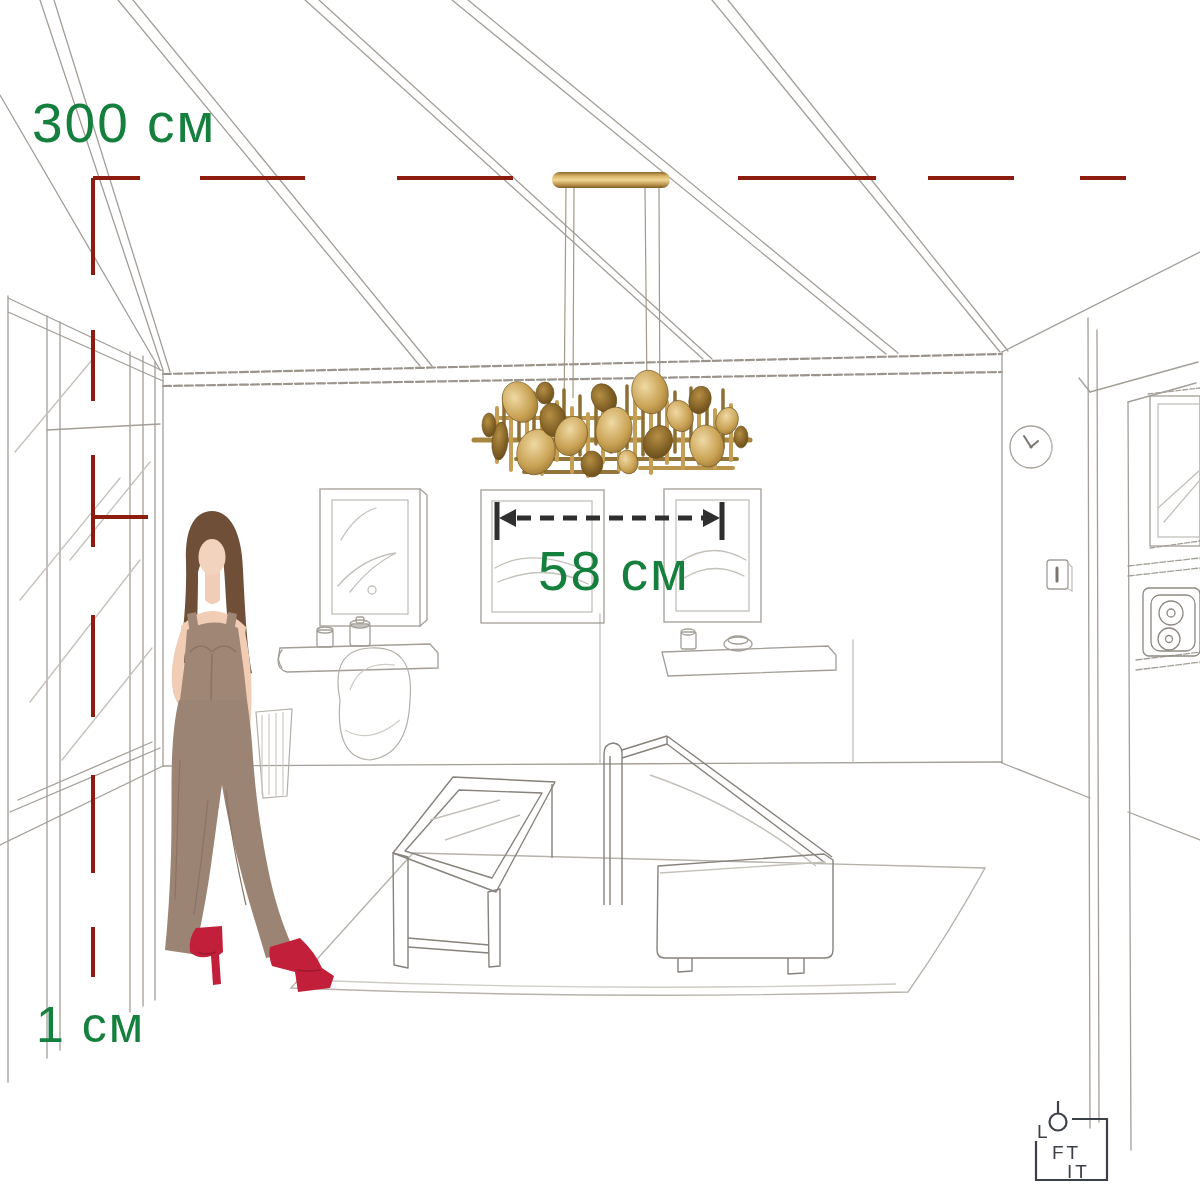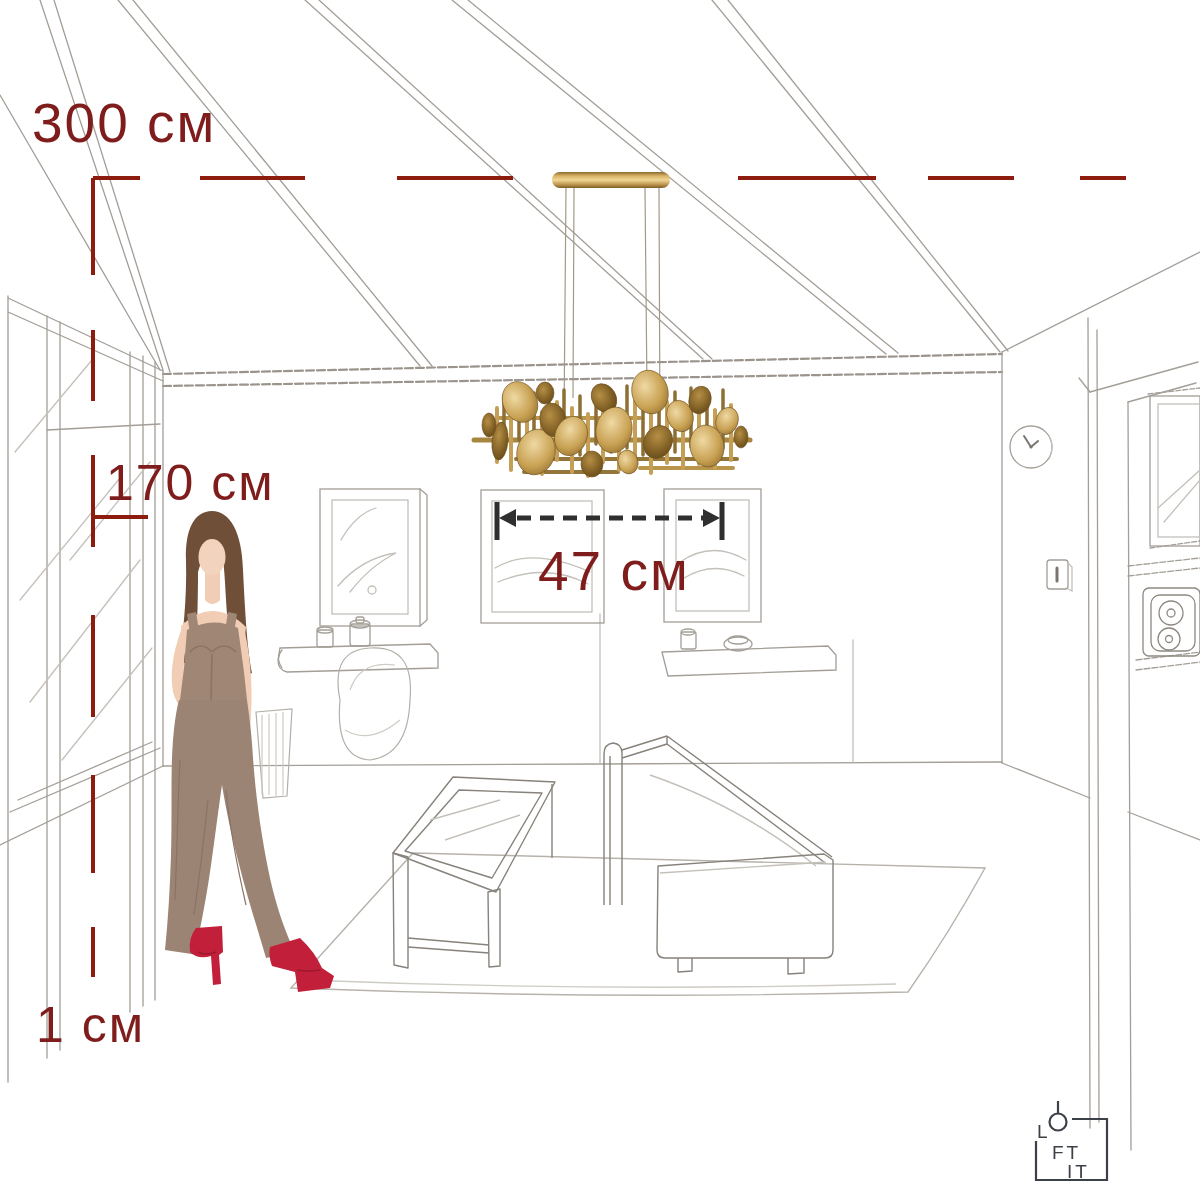--- a/index.html
+++ b/index.html
@@ -3,21 +3,21 @@
 <meta charset="utf-8">
 <style>
   html,body{margin:0;padding:0;background:#fff;}
   .canvas{
     position:relative;width:1200px;height:1200px;background:#ffffff;
     overflow:hidden;font-family:"Liberation Sans",sans-serif;
   }
   .canvas svg{position:absolute;left:0;top:0;}
   .dim-label{
     position:absolute;font-family:"Liberation Sans",sans-serif;
-    font-weight:300;color:#7f1d1d;letter-spacing:2px;white-space:nowrap;
+    font-weight:300;color:#15803d;letter-spacing:2px;white-space:nowrap;
     line-height:1;
   }
   #lbl-300{left:32px;top:96px;font-size:55px;}
   #lbl-170{left:106px;top:458px;font-size:50px;}
   #lbl-0{left:36px;top:1000px;font-size:50px;}
   #lbl-85{left:538px;top:544px;font-size:55px;}
 </style>
 </head>
 <body>
 
@@ -281,17 +281,16 @@
     <path fill="none" stroke="#3c4148" stroke-width="2.2" d="M1072,1119 L1107,1119 L1107,1180 L1036,1180 L1036,1141"></path>
     <path stroke="#3c4148" stroke-width="2.2" d="M1058,1101 L1058,1113"></path>
     <circle cx="1058" cy="1122" r="8.5" fill="none" stroke="#3c4148" stroke-width="2.2"></circle>
     <text x="1037" y="1138" font-family="Liberation Sans, sans-serif" font-size="19" letter-spacing="3" fill="#3c4148">L</text>
     <text x="1052" y="1159" font-family="Liberation Sans, sans-serif" font-size="19" letter-spacing="3" fill="#3c4148">FT</text>
     <text x="1067" y="1178" font-family="Liberation Sans, sans-serif" font-size="19" letter-spacing="3" fill="#3c4148">IT</text>
   </g>
 </svg>
 
 <div class="dim-label" id="lbl-300">300 см</div>
-<div class="dim-label" id="lbl-170">170 см</div>
 <div class="dim-label" id="lbl-0">1 см</div>
-<div class="dim-label" id="lbl-85">47 см</div>
+<div class="dim-label" id="lbl-85">58 см</div>
 
 </div>
 
 </body></html>

